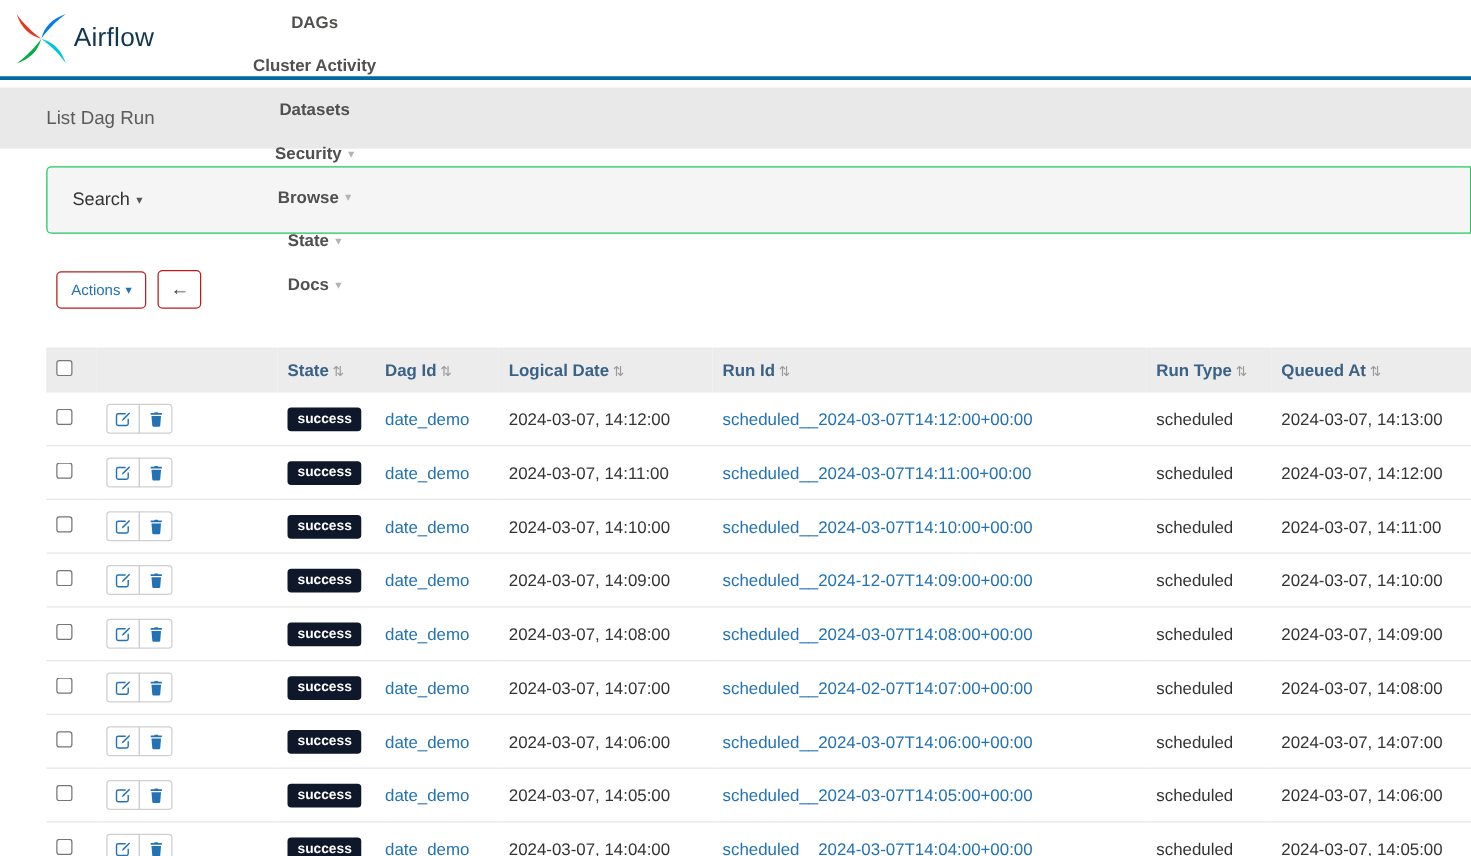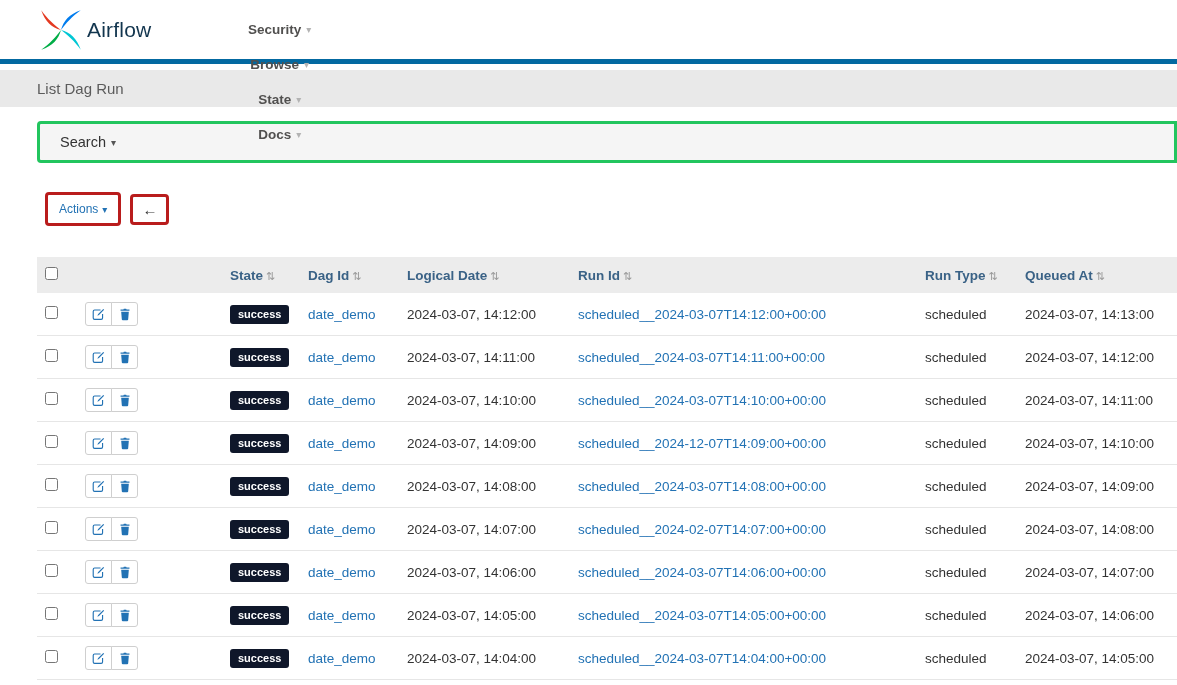--- a/index.html
+++ b/index.html
@@ -5,53 +5,53 @@
   * { box-sizing: border-box; margin: 0; padding: 0; }
   html, body {
     width: 1177px; height: 685px; overflow: hidden;
     background: #fff;
     font-family: "Liberation Sans", sans-serif;
     color: #333;
   }
 
   
   .navbar {
-    height: 64px; background: #fff; border-bottom: 5px solid #0369a1;
-    display: flex; align-items: center; padding-left: 40px;
+    height: 64px; background: #fff; border-bottom: 3px solid #0369a1;
+    display: flex; padding-left: 12px;
   }
   .brand { display: flex; align-items: center; gap: 5px; margin-right: 62px; cursor: pointer; }
   .brand svg { width: 42px; height: 42px; }
   .brand-text { font-size: 21px; color: #12354e; letter-spacing: .2px; }
   .nav-items { display: flex; align-items: center; flex-direction: column; }
   .nav-item {
     display: flex; align-items: center; gap: 5px;
     padding: 10px 17px; font-size: 13.5px; font-weight: bold; color: #51504f;
     text-decoration: none; cursor: pointer;
   }
   .caret { color: #b3b3b3; font-size: 10px; font-weight: normal; }
 
   
   .page-header {
-    margin-top: 6px; height: 37px; background: #e9e9e9;
+    margin-top: 6px; height: 49px; background: #e9e9e9;
     display: flex; align-items: center; padding-left: 37px;
     font-size: 15px; color: #5b5b5b;
   }
 
   
   .search-panel {
-    margin: 14px 0 0 37px; width: calc(100% - 37px); height: 42px;
-    background: #f5f5f5; border: 3px solid #22c55e; border-radius: 4px 0 0 4px;
+    margin: 14px 0 0 37px; width: calc(100% - 37px); height: 54px;
+    background: #f5f5f5; border: 1px solid #22c55e; border-radius: 4px 0 0 4px;
     display: flex; align-items: center; padding-left: 20px;
     font-size: 14.5px; color: #333; cursor: pointer;
   }
   .search-panel .caret { color: #555; margin-left: 5px; }
 
   
   .toolbar { margin: 29px 0 0 45px; display: flex; gap: 9px; align-items: center; }
-  .btn { background: #fff; border: 3px solid #b91c1c; border-radius: 4px; cursor: pointer;
+  .btn { background: #fff; border: 1px solid #b91c1c; border-radius: 4px; cursor: pointer;
          font-family: "Liberation Sans", sans-serif; }
   .btn-actions { color: #2272b4; font-size: 12px; padding: 7px 11px; display: flex; align-items: center; gap: 4px; }
   .btn-actions .caret { color: #2272b4; }
   .btn-back { color: #333; font-size: 15px; padding: 4px 9px; height: 31px; }
 
   
   .table-wrap { margin: 31px 0 0 37px; width: calc(100% - 37px); }
   table { border-collapse: collapse; width: 100%; table-layout: fixed; font-size: 13.5px; }
   col.c-check   { width: 40px; }
   col.c-actions { width: 145px; }

